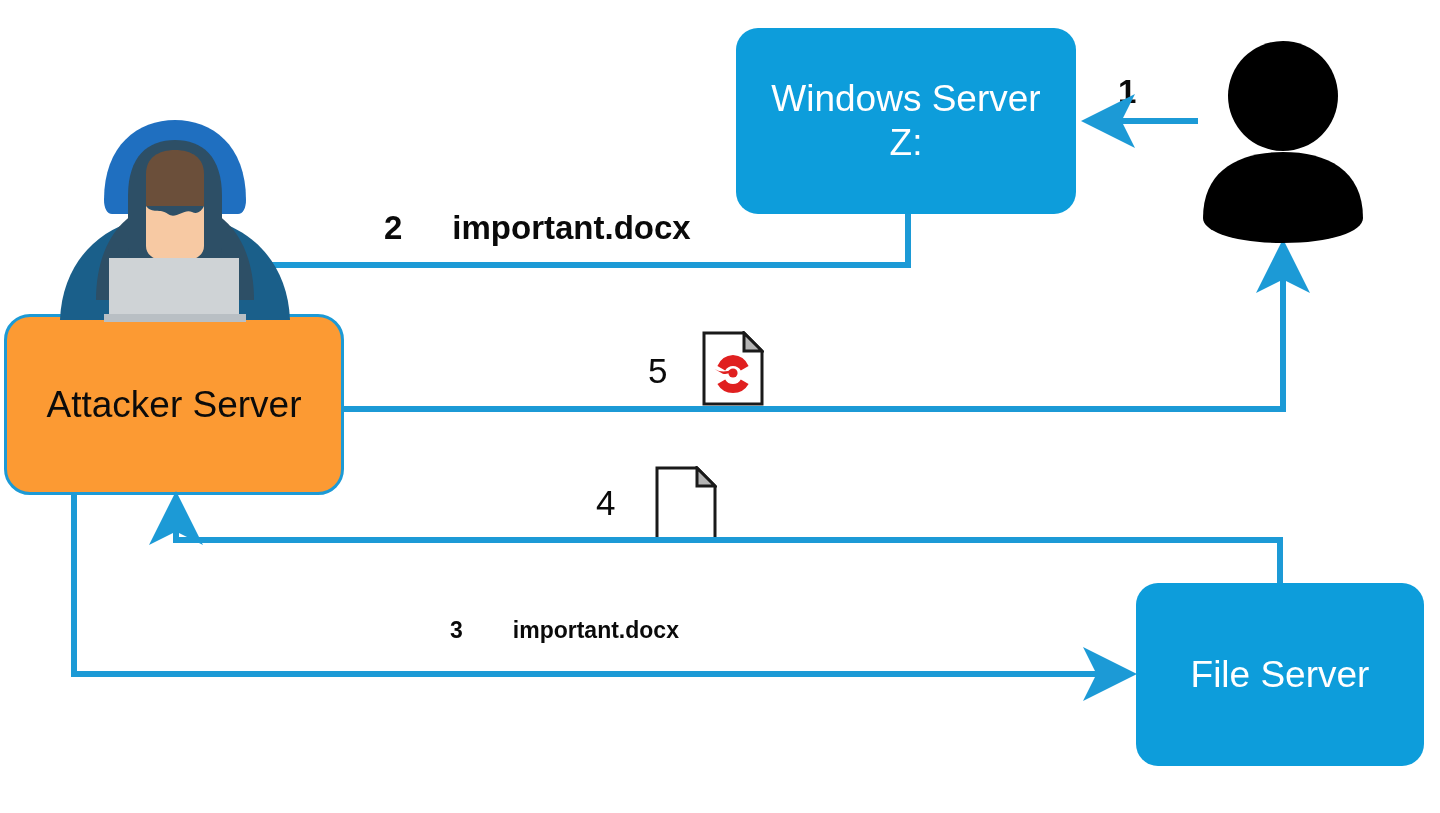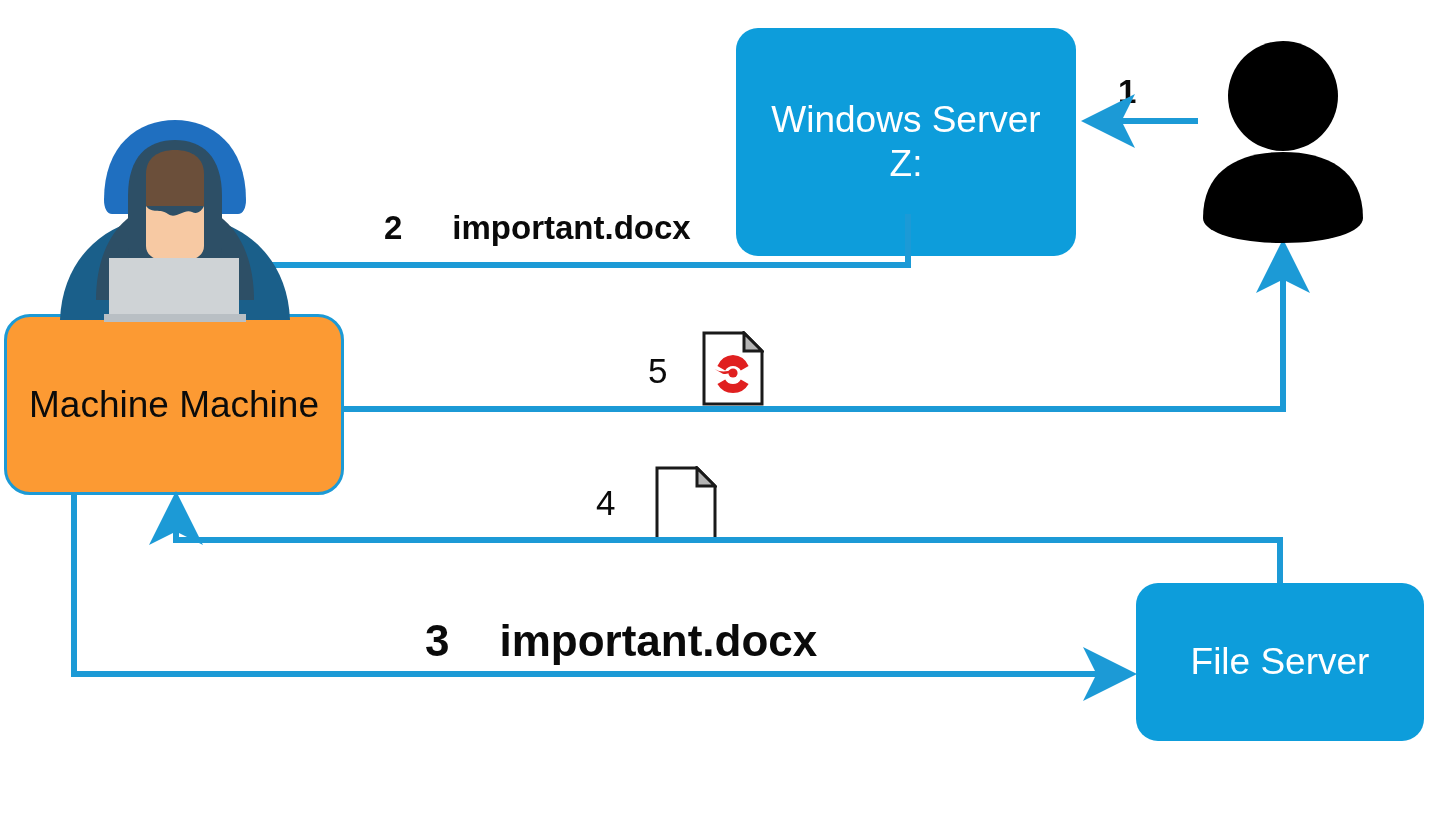--- a/index.html
+++ b/index.html
@@ -46,45 +46,45 @@
   }
   .node-orange {
     background: #fc9a33;
     color: #0b0b0b;
     border: 3px solid #1c9ad6;
     border-radius: 26px;
     font-size: 37px;
     font-weight: 400;
   }
   #windows-server {
-    left: 736px; top: 28px; width: 340px; height: 228px;
+    left: 736px; top: 28px; width: 340px; height: 186px;
   }
   #file-server {
-    left: 1136px; top: 583px; width: 288px; height: 158px;
+    left: 1136px; top: 583px; width: 288px; height: 183px;
   }
   #attacker-machine {
     left: 4px; top: 314px; width: 340px; height: 181px;
   }
   .node-label { pointer-events: none; white-space: pre-line; }
 
   .edge-label {
     position: absolute;
     color: #0a0a0a;
     font-weight: bold;
     white-space: nowrap;
     line-height: 1;
   }
   .edge-num {
     position: absolute;
     color: #0a0a0a;
     font-weight: bold;
     line-height: 1;
   }
   #label-2      { left: 362px; top: 211px; font-size: 33px; margin-left: 22px; }
-  #label-3      { left: 425px; top: 619px; font-size: 44px; }
+  #label-3      { left: 450px; top: 619px; font-size: 23px; }
   #label-4-num  { left: 596px; top: 485px; font-size: 35px; font-weight: normal; }
   #label-5-num  { left: 648px; top: 353px; font-size: 35px; font-weight: normal; }
   #label-1-num  { left: 1118px; top: 75px; font-size: 33px; }
 
   .doc-icon { position: absolute; }
   #doc-blank { left: 655px; top: 466px; }
   #doc-radio { left: 702px; top: 331px; }
 </style>
 </head>
 <body>
@@ -152,21 +152,21 @@
       <rect x="104" y="314" width="142" height="8" fill="#b9bfc4"></rect>
     </g>
   </svg>
 
   <div class="node-box node-blue" id="windows-server">
     <span class="node-label">Windows Server
 Z:</span>
   </div>
 
   <div class="node-box node-orange" id="attacker-machine">
-    <span class="node-label">Machine Machine</span>
+    <span class="node-label">Attacker Server</span>
   </div>
 
   <div class="node-box node-blue" id="file-server">
     <span class="node-label">File Server</span>
   </div>
 
   <svg class="layer" id="nodes-layer" viewBox="0 0 1440 813" xmlns="http://www.w3.org/2000/svg">
     <g>
       <circle cx="1283" cy="96" r="55" fill="#000000"></circle>
       <path d="M 1203 218 C 1203 170 1239 152 1283 152 C 1327 152 1363 170 1363 218

